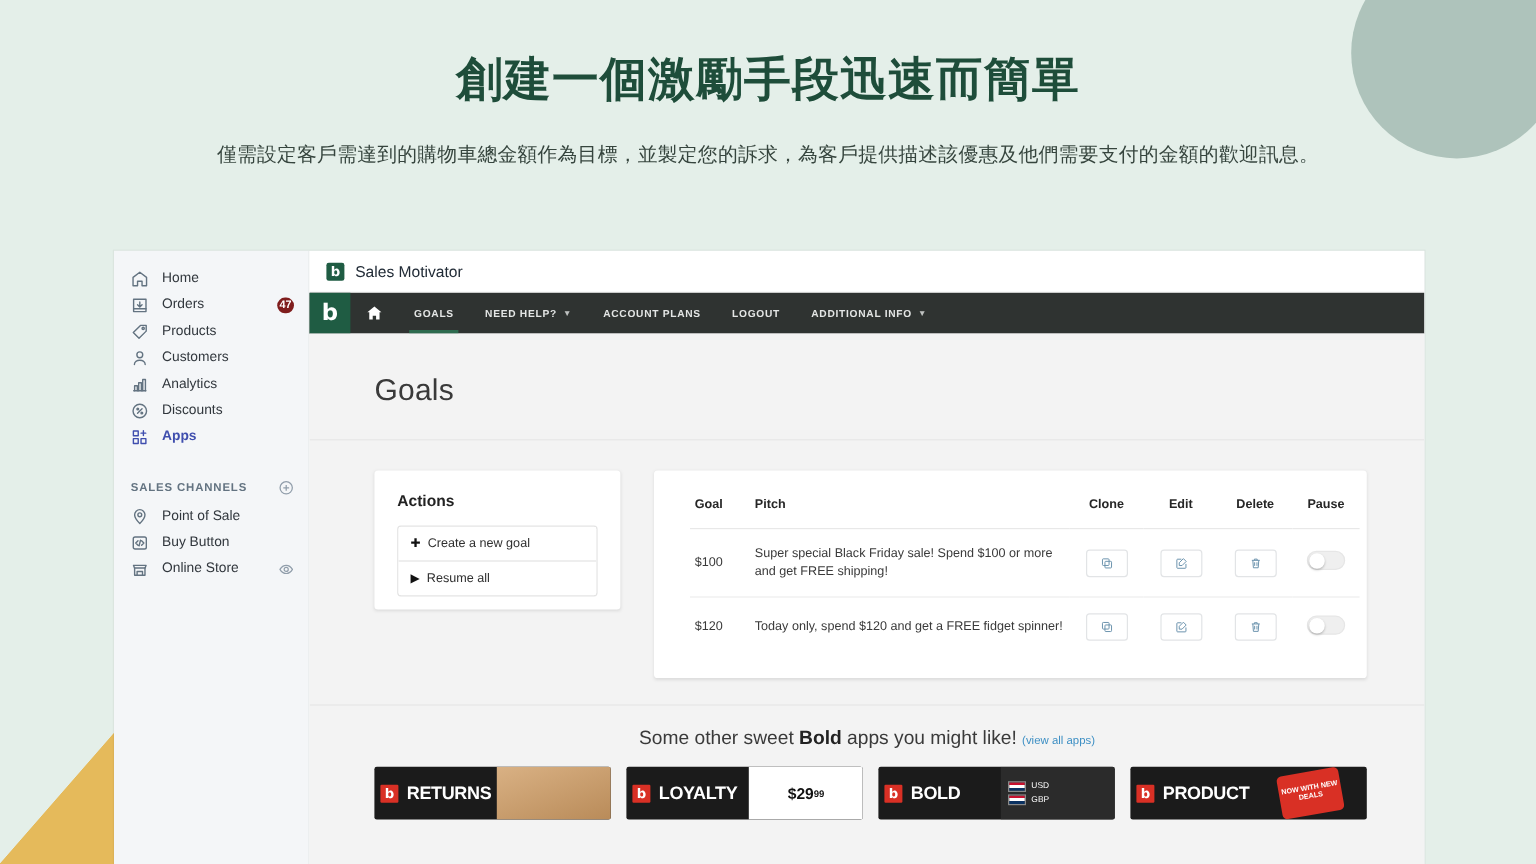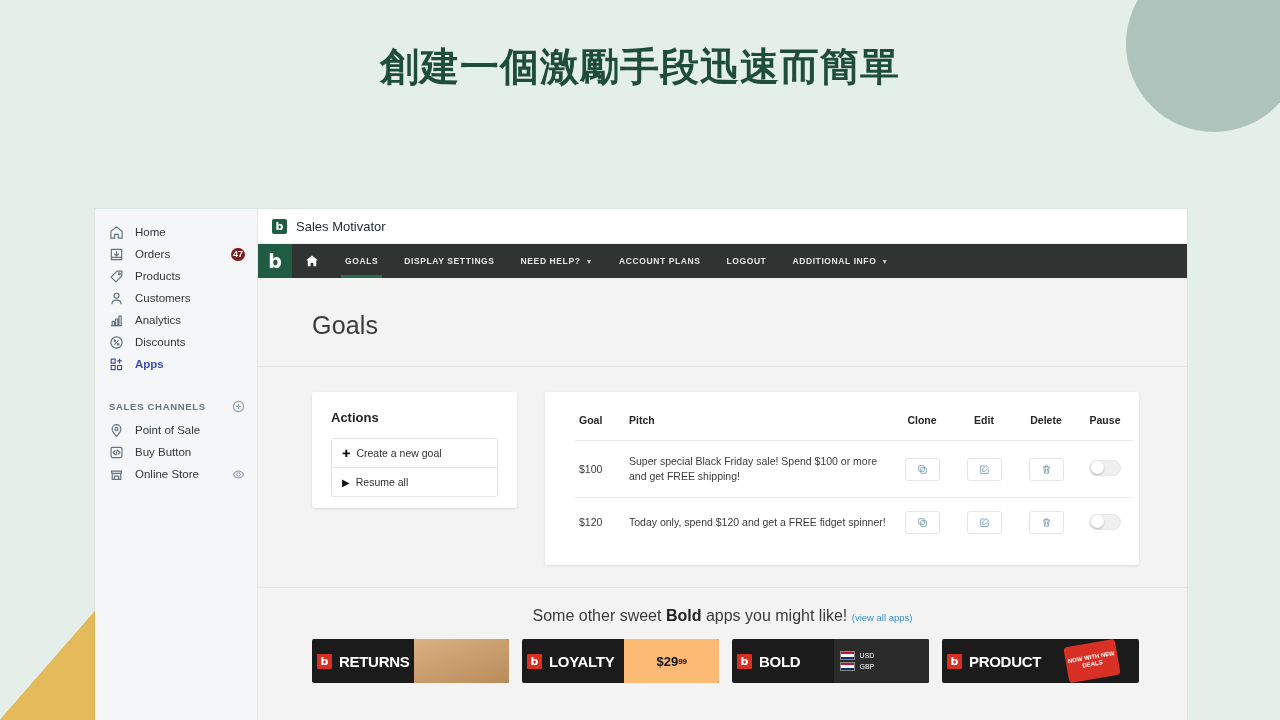--- a/index.html
+++ b/index.html
@@ -169,21 +169,21 @@
   .banner-badge {
     width: 15px; height: 15px; background: #d93025; color: #fff;
     font-size: 11px; font-weight: bold; font-family: "DejaVu Sans", sans-serif;
     display: flex; align-items: center; justify-content: center;
     margin: 0 7px 0 5px; border-radius: 1px; flex: 0 0 15px;
   }
   .banner-word { color: #fff; font-size: 15px; font-weight: bold; letter-spacing: -.3px; white-space: nowrap; }
   .banner-art { position: absolute; right: 0; top: 0; bottom: 0; width: 48%; }
   .art-box { background: linear-gradient(160deg,#d9b184,#b98b59); }
   .art-price {
-    background: #fdba74; display: flex; align-items: center; justify-content: center;
+    background: #ffffff; display: flex; align-items: center; justify-content: center;
     color: #111; font-size: 13px; font-weight: bold;
   }
   .art-price sup { font-size: 8px; }
   .art-flags { background: #2b2b2b; display: flex; flex-direction: column; justify-content: center; gap: 2px; padding-left: 6px; }
   .flag-row { display: flex; align-items: center; gap: 4px; color: #fff; font-size: 7px; }
   .flag { width: 15px; height: 9px; background: linear-gradient(#c8102e 33%,#fff 33%,#fff 66%,#0a3161 66%); border:1px solid #888;}
   .art-seal {
     display:flex; align-items:center; justify-content:center;
   }
   .seal {
@@ -193,20 +193,21 @@
   }
 </style>
 </head>
 <body>
 
 <div class="bg-circle"></div>
 <div class="bg-triangle"></div>
 
 <div class="hero">
   <h1>創建一個激勵手段迅速而簡單</h1>
+  <p>僅需設定客戶需達到的購物車總金額作為目標，並製定您的訴求，為客戶提供描述該優惠及他們需要支付的金額的歡迎訊息。</p>
 </div>
 
 <div class="mock">
 
   <div class="sidebar">
     <div id="nav-items">
         <div class="nav-item">
           <span class="ico"><svg viewBox="0 0 16 16" fill="none" stroke="currentColor" stroke-width="1.25" stroke-linejoin="round" stroke-linecap="round">
               <path d="M8 2 2 6.6V14h4v-4h4v4h4V6.6z"></path>
             </svg></span>
@@ -310,23 +311,20 @@
     <div class="navbar">
       <div class="nav-brand">b</div>
       <div class="nav-home">
         <svg width="14" height="14" viewBox="0 0 16 16" fill="currentColor">
           <path d="M8 1.6 1.3 7.1h1.8V14h3.3v-3.6h3.2V14h3.3V7.1h1.8z"></path>
         </svg>
       </div>
       <div id="navbar-links" style="display:flex">
           <div class="nav-link active">
             <span>GOALS</span>
-          </div>
-          <div class="nav-link">
-            <span>DISPLAY SETTINGS</span>
           </div>
           <div class="nav-link">
             <span>NEED HELP?</span>
             <span class="caret">▼</span>
           </div>
           <div class="nav-link">
             <span>ACCOUNT PLANS</span>
           </div>
           <div class="nav-link">
             <span>LOGOUT</span>

